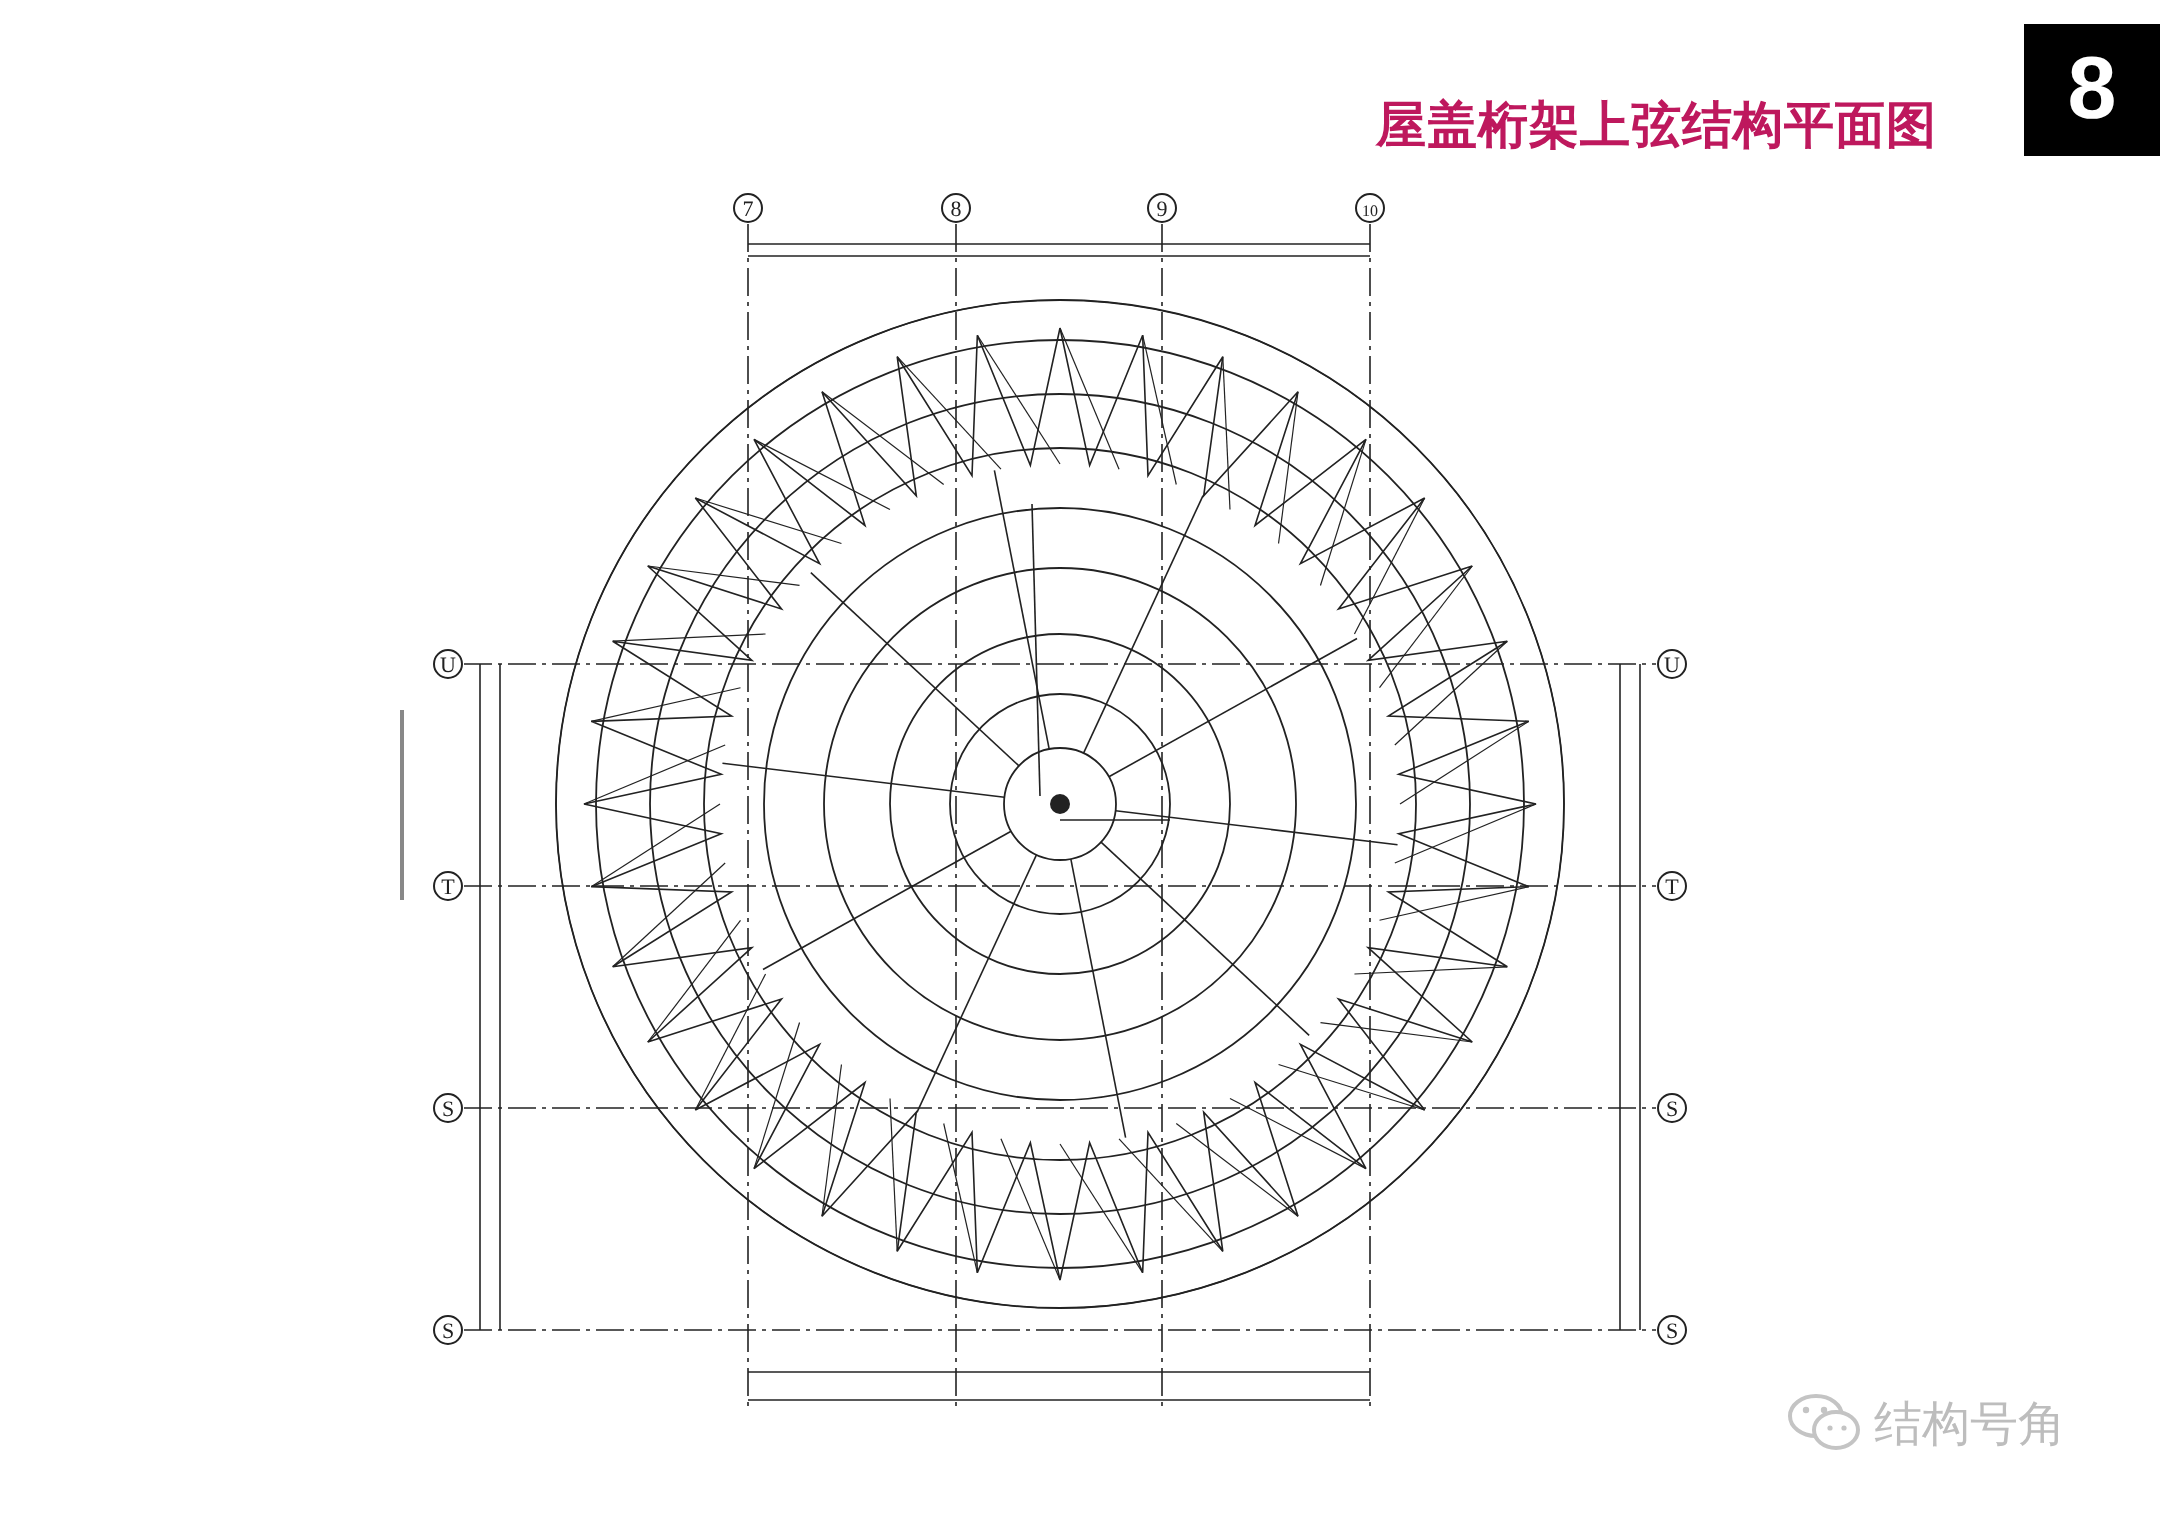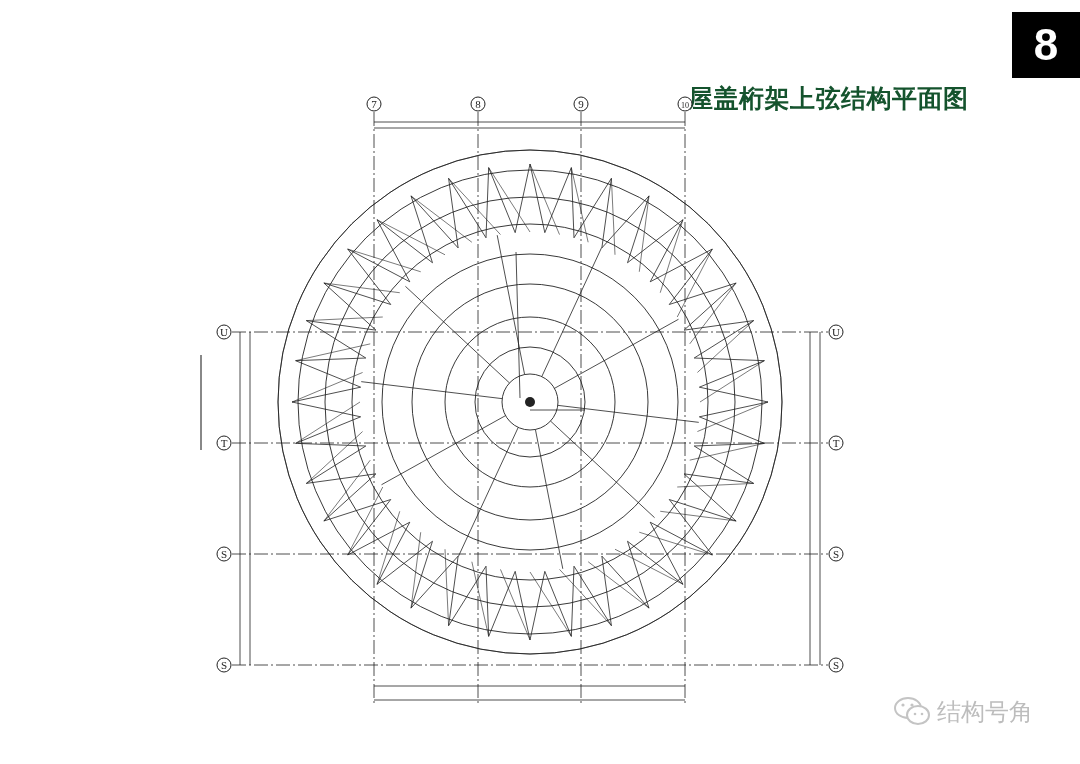--- a/index.html
+++ b/index.html
@@ -1,19 +1,19 @@
 <!DOCTYPE html>
 <html><head>
 <meta charset="utf-8">
 <style>
   html, body { margin: 0; padding: 0; background: #ffffff; }
   body { width: 1080px; height: 764px; position: relative; overflow: hidden;
          font-family: "DejaVu Sans", sans-serif; }
   .title { position: absolute; left: 688px; top: 46px; font-size: 25px; font-weight: bold;
-           color: #14532d; letter-spacing: 0.5px; white-space: nowrap; margin-top: 36px; }
+           color: #be185d; letter-spacing: 0.5px; white-space: nowrap; }
   .page-badge { position: absolute; left: 1012px; top: 12px; width: 68px; height: 66px;
                 background: #000; color: #fff; font-family: "Liberation Sans", sans-serif;
                 font-weight: bold; font-size: 44px; display: flex; align-items: center;
                 justify-content: center; }
   .drawing { position: absolute; left: 0; top: 0; }
   .watermark { position: absolute; left: 893px; top: 696px; display: flex; align-items: center;
                color: #bdbdbd; font-size: 24px; }
   .watermark .wm-icon { width: 40px; height: 32px; margin-right: 4px; }
   .side-bar { position: absolute; left: 200px; top: 355px; width: 2px; height: 95px; background: #888; }
   svg text { font-family: "Liberation Serif", serif; }

